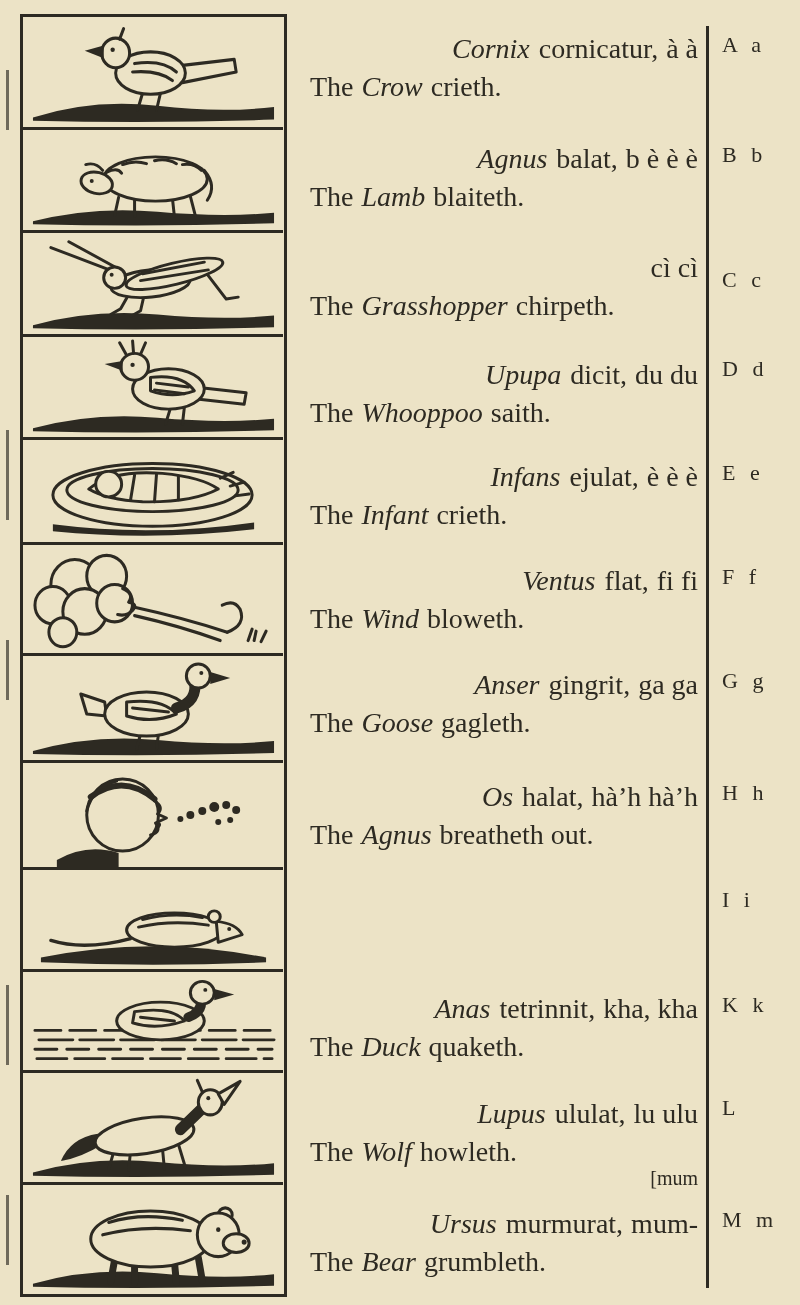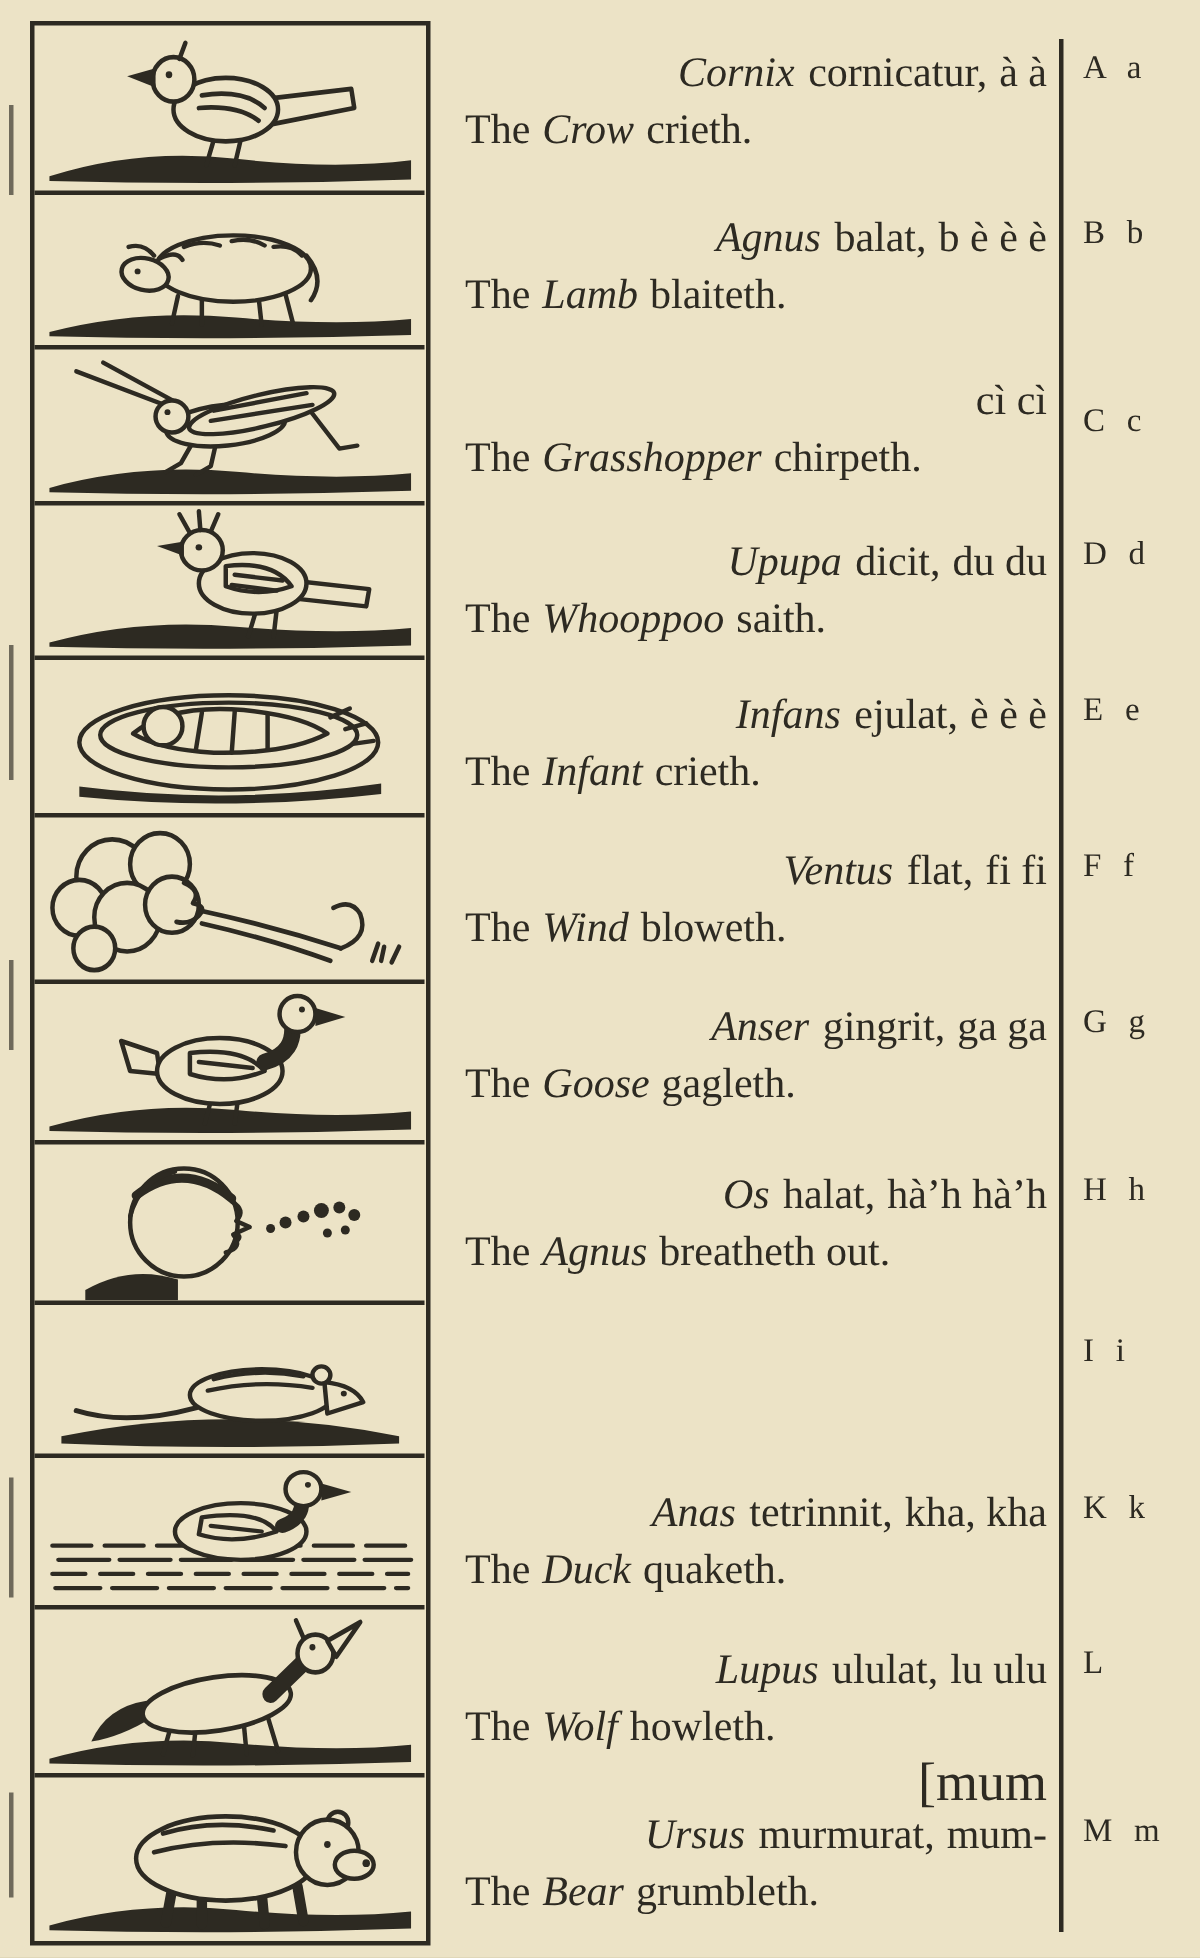--- a/index.html
+++ b/index.html
@@ -23,21 +23,21 @@
   
   .rule{position:absolute;left:706px;top:26px;width:3px;height:1262px;background:#2d2a22;}
   
   .trow{position:absolute;left:310px;width:388px;font-size:28px;line-height:38px;}
   .l1{display:flex;justify-content:flex-end;white-space:nowrap;}
   .l1 .lat i{margin-right:9px;}
   .sound{margin-left:8px;}
   .l2{white-space:nowrap;}
   .l2 i{margin:0 8px;}
   .letters{position:absolute;left:722px;width:76px;font-size:22px;word-spacing:9px;white-space:nowrap;}
-  .catchword{position:absolute;left:310px;width:388px;text-align:right;font-size:36px;}
+  .catchword{position:absolute;left:310px;width:388px;text-align:right;font-size:20px;}
   .edge{position:absolute;left:6px;width:3px;background:#2d2a22;opacity:.65;}
 </style>
 </head>
 <body>
 
 <div class="page">
 
   <div class="edge" style="top:70px;height:60px"></div>
   <div class="edge" style="top:430px;height:90px"></div>
   <div class="edge" style="top:640px;height:60px"></div>

